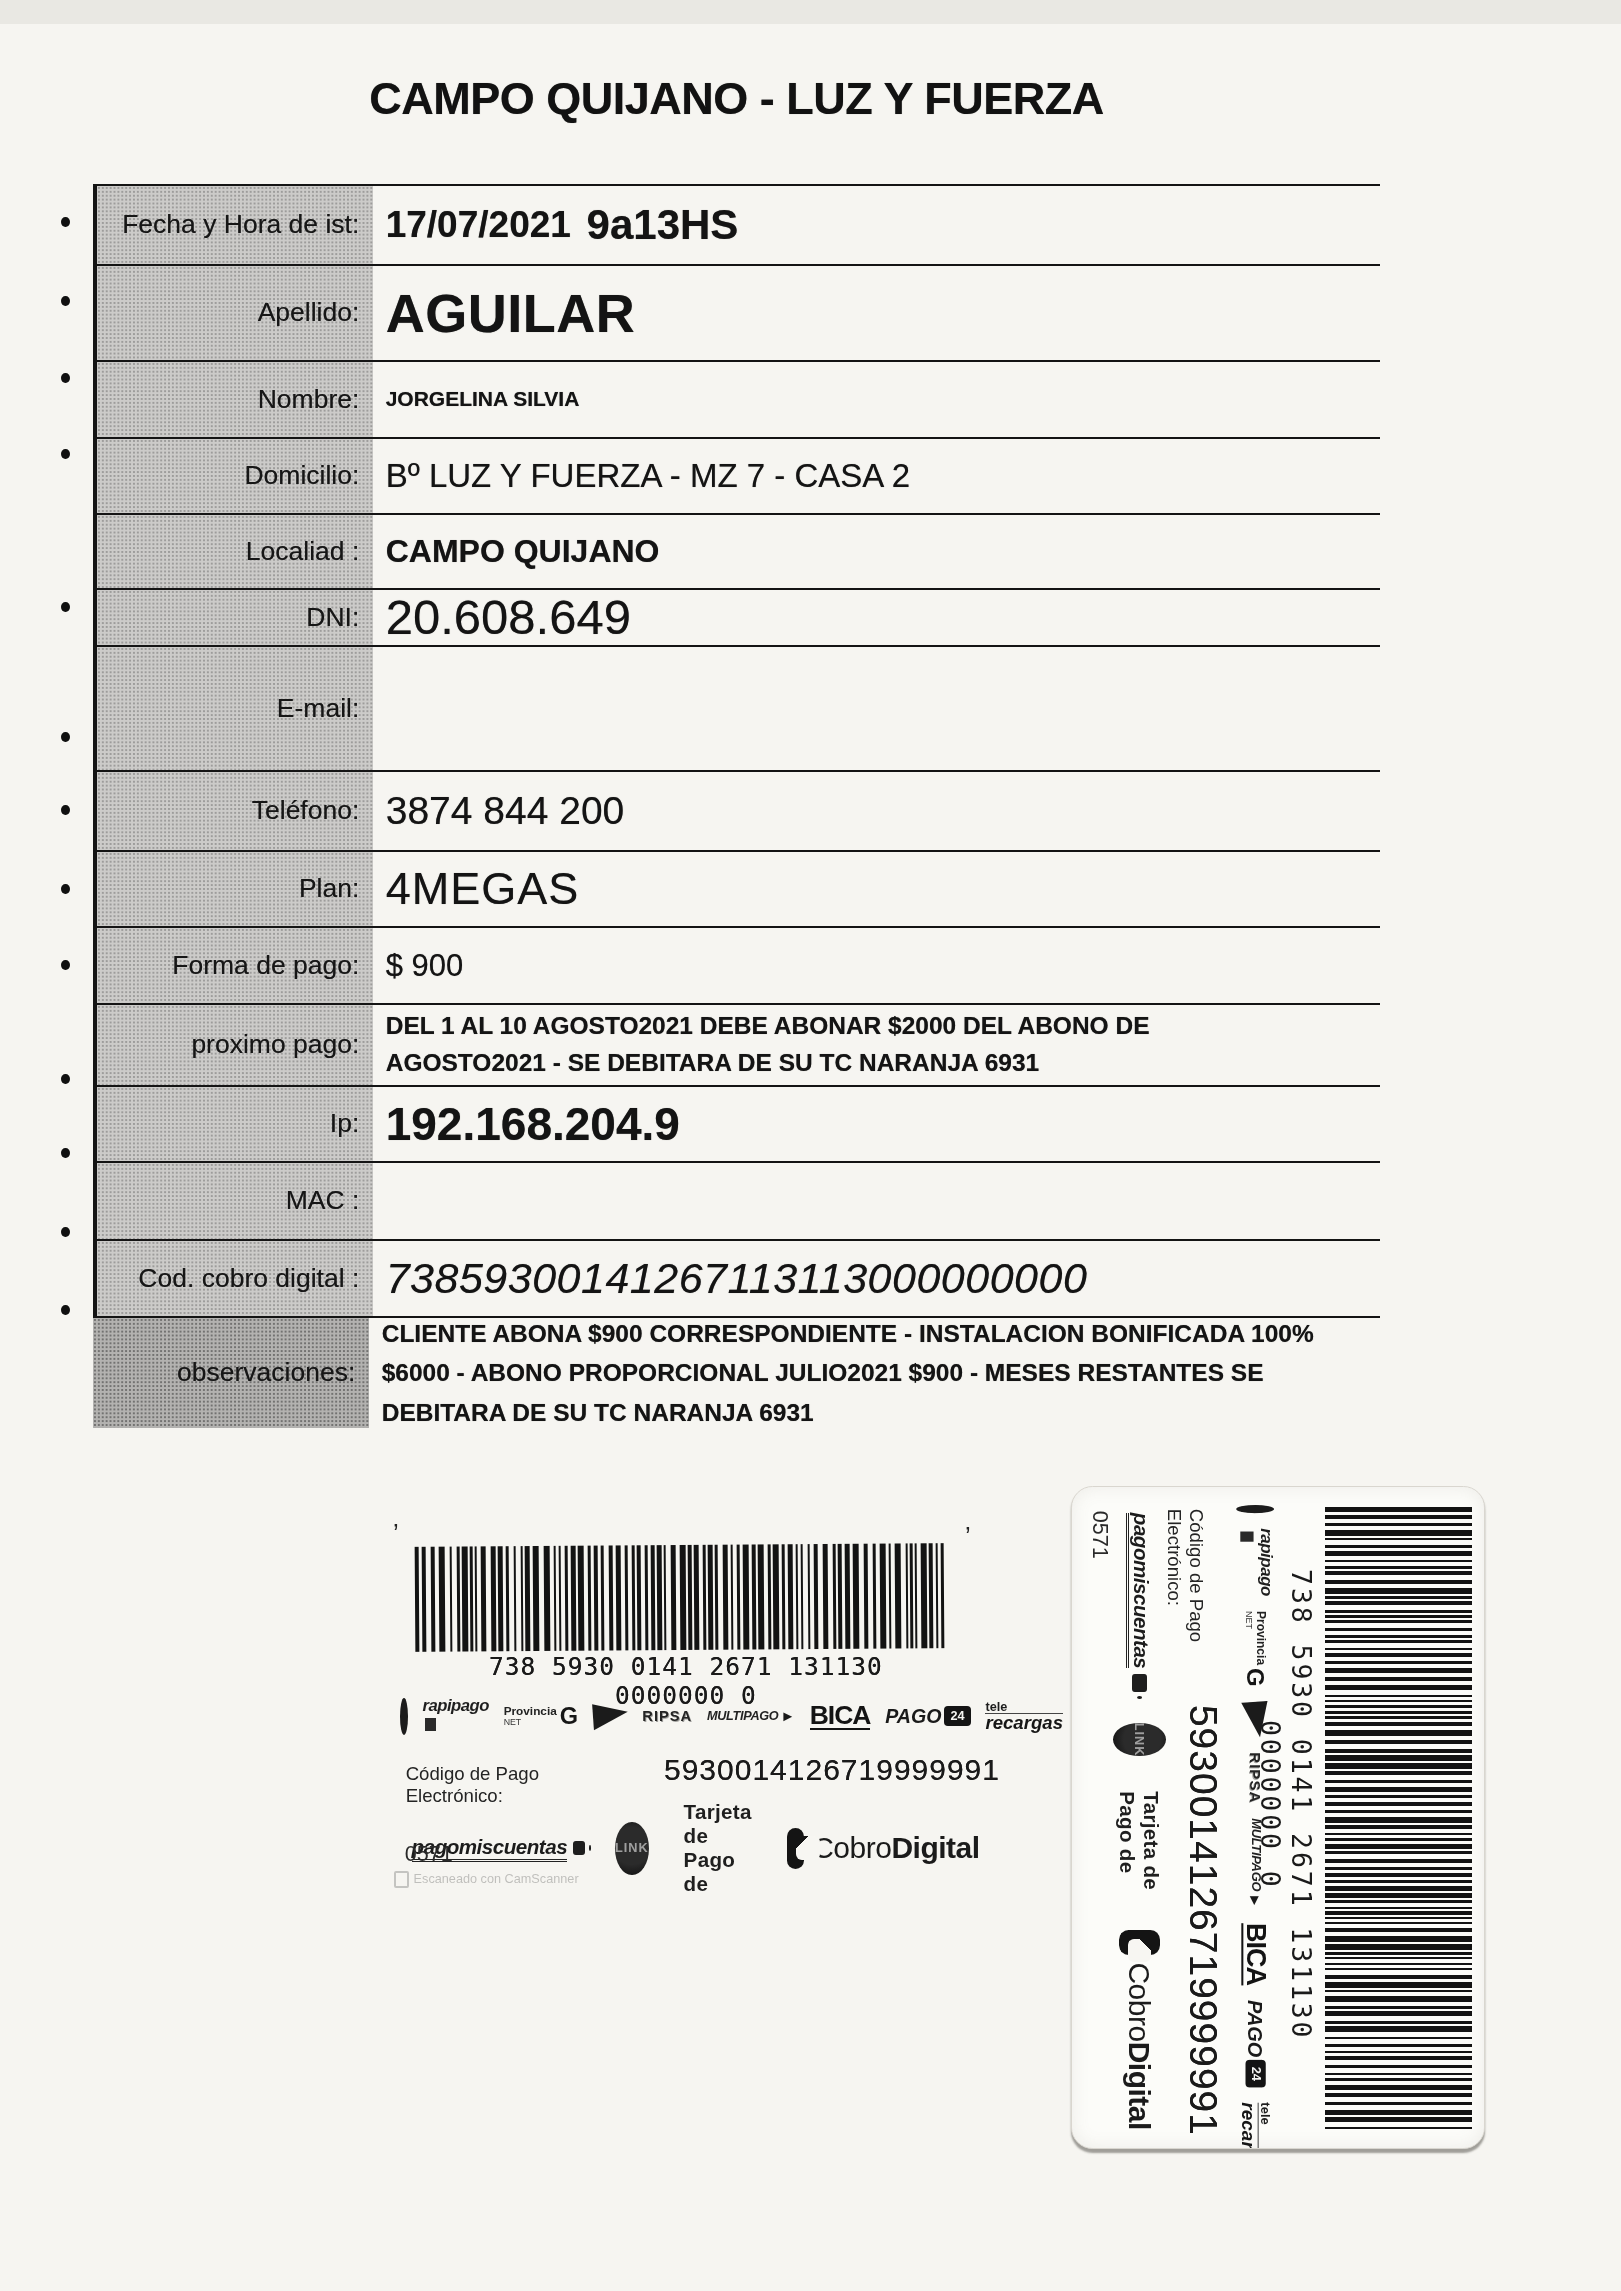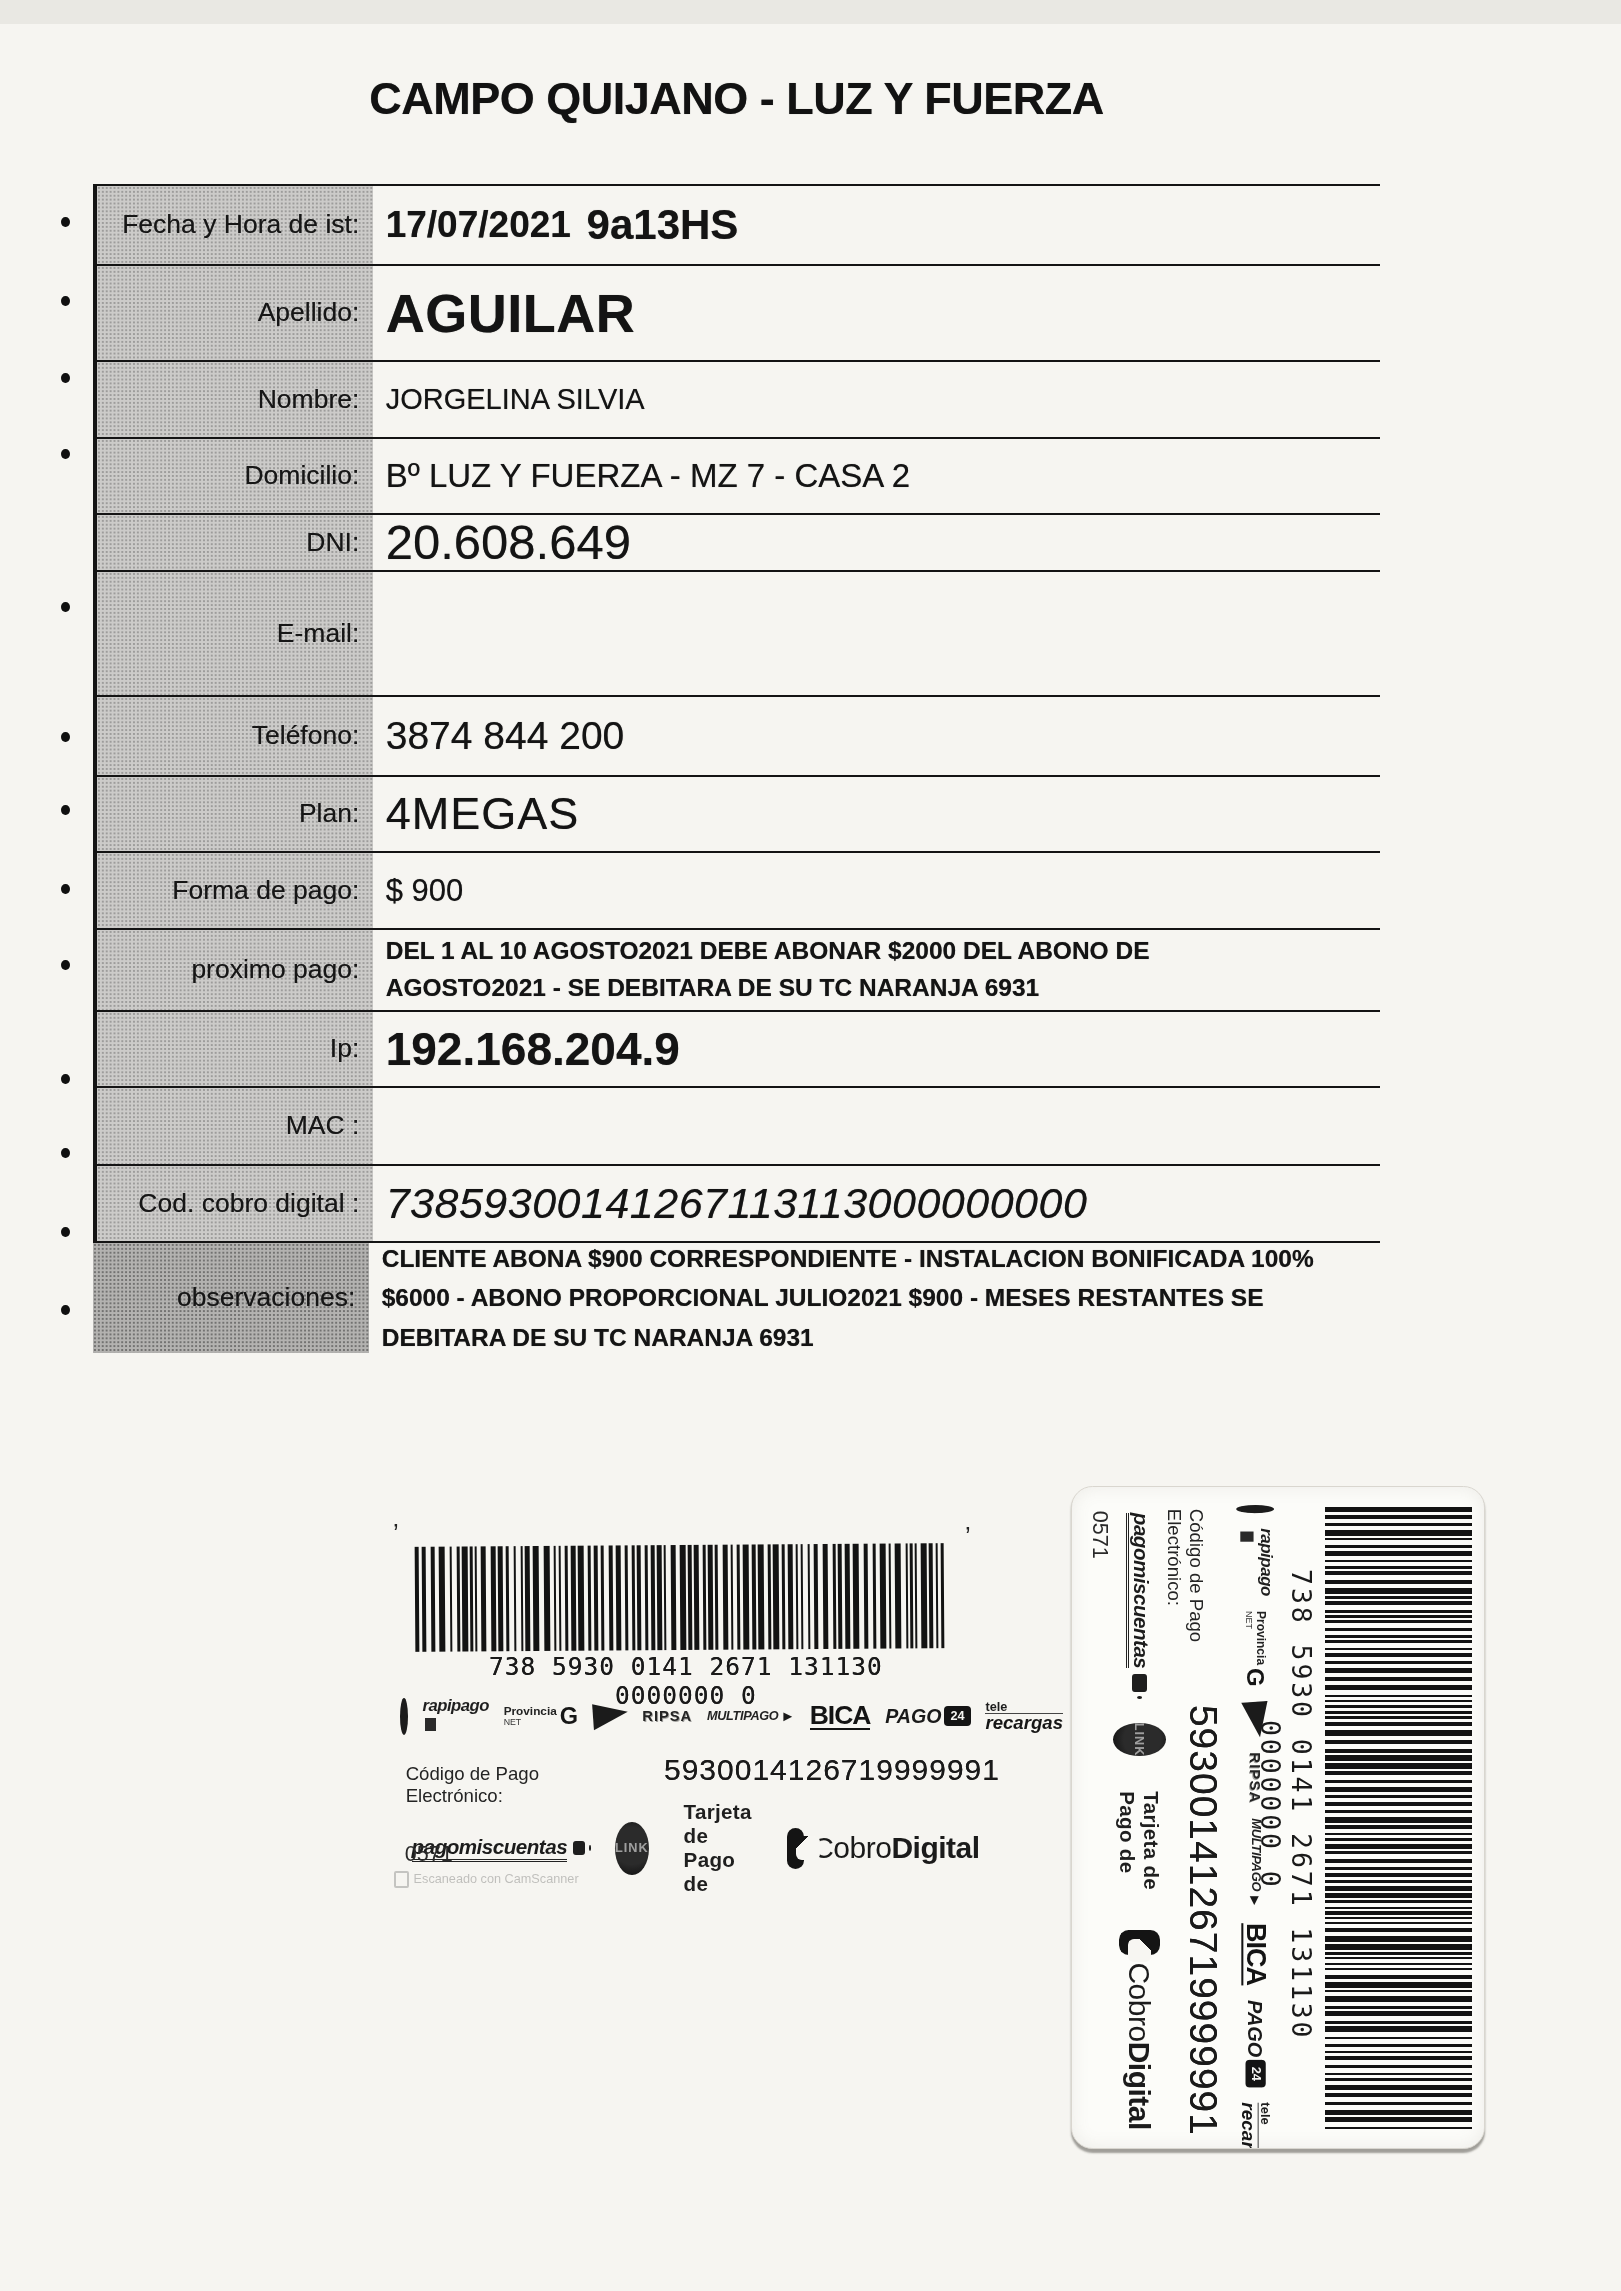--- a/index.html
+++ b/index.html
@@ -18,21 +18,21 @@
        background-image:radial-gradient(rgba(80,80,80,.38) 1px, rgba(0,0,0,0) 1.3px);
        background-size:3.9px 3.9px;}
   .obs .lab{background-color:#b3b2b0;background-image:radial-gradient(rgba(50,50,50,.5) 1px, rgba(0,0,0,0) 1.3px);}
   .lab span{font-size:26.5px;color:#161616;text-shadow:0 0 0.5px rgba(20,20,20,.5);text-align:right;line-height:1.1;}
   .row-cod .lab{justify-content:flex-end;padding-left:4px;}
   .val{flex:1;display:flex;align-items:center;padding-left:12.7px;box-sizing:border-box;}
   .v{text-shadow:0 0 0.7px rgba(10,10,10,.6);line-height:1.15;}
   .v0{font-size:37px;font-weight:700;}
   .v0s{font-size:42px;font-weight:700;margin-left:15.7px;}
   .v1{font-size:54px;font-weight:700;letter-spacing:0.5px;}
-  .v2{font-size:29px;font-weight:400;}
+  .v2{font-size:21px;font-weight:700;}
   .v3{font-size:33px;font-weight:400;}
   .v4{font-size:32px;font-weight:700;}
   .v5{font-size:49px;font-weight:400;}
   .v7{font-size:39px;font-weight:400;}
   .v8{font-size:45px;font-weight:400;letter-spacing:1px;text-align:center;}
   .v9{font-size:31px;font-weight:400;}
   .v10{font-size:24.5px;font-weight:600;line-height:1.5;width:921px;}
   .v11{font-size:46px;font-weight:700;}
   .v13{font-size:43px;font-weight:400;font-style:italic;letter-spacing:0.5px;}
   .v14{font-size:24.5px;font-weight:600;line-height:1.6;width:970px;}
@@ -153,20 +153,28 @@
         </div>
     </div>
     <div class="row" style="height:76px">
       <div class="lab">
           <span>Domicilio:</span>
         </div>
       <div class="val">
           <span class="v v3">Bº LUZ Y FUERZA - MZ 7 - CASA 2</span>
         </div>
     </div>
+    <div class="row" style="height:75px">
+      <div class="lab">
+          <span>Localiad :</span>
+        </div>
+      <div class="val">
+          <span class="v v4">CAMPO QUIJANO</span>
+        </div>
+    </div>
     <div class="row" style="height:57px">
       <div class="lab">
           <span>DNI:</span>
         </div>
       <div class="val">
           <span class="v v5">20.608.649</span>
         </div>
     </div>
     <div class="row" style="height:125px">
       <div class="lab">

